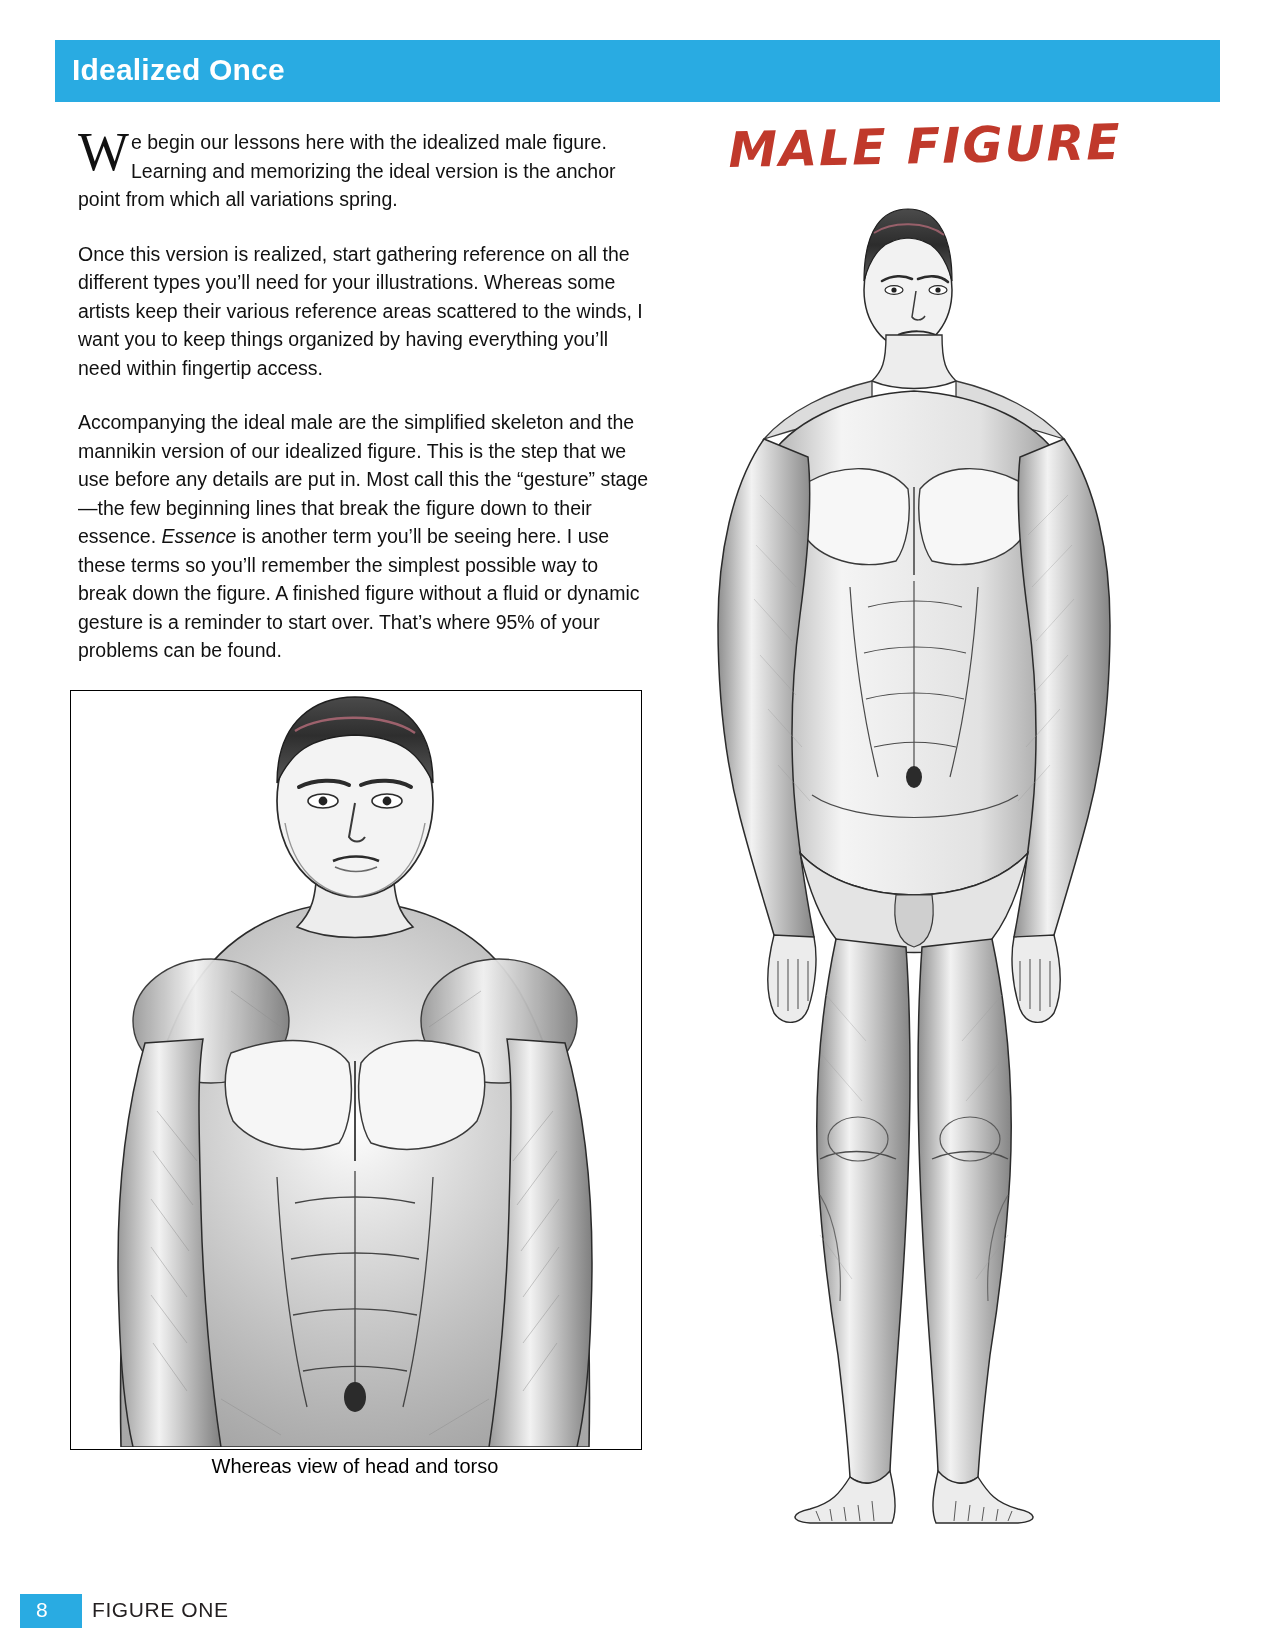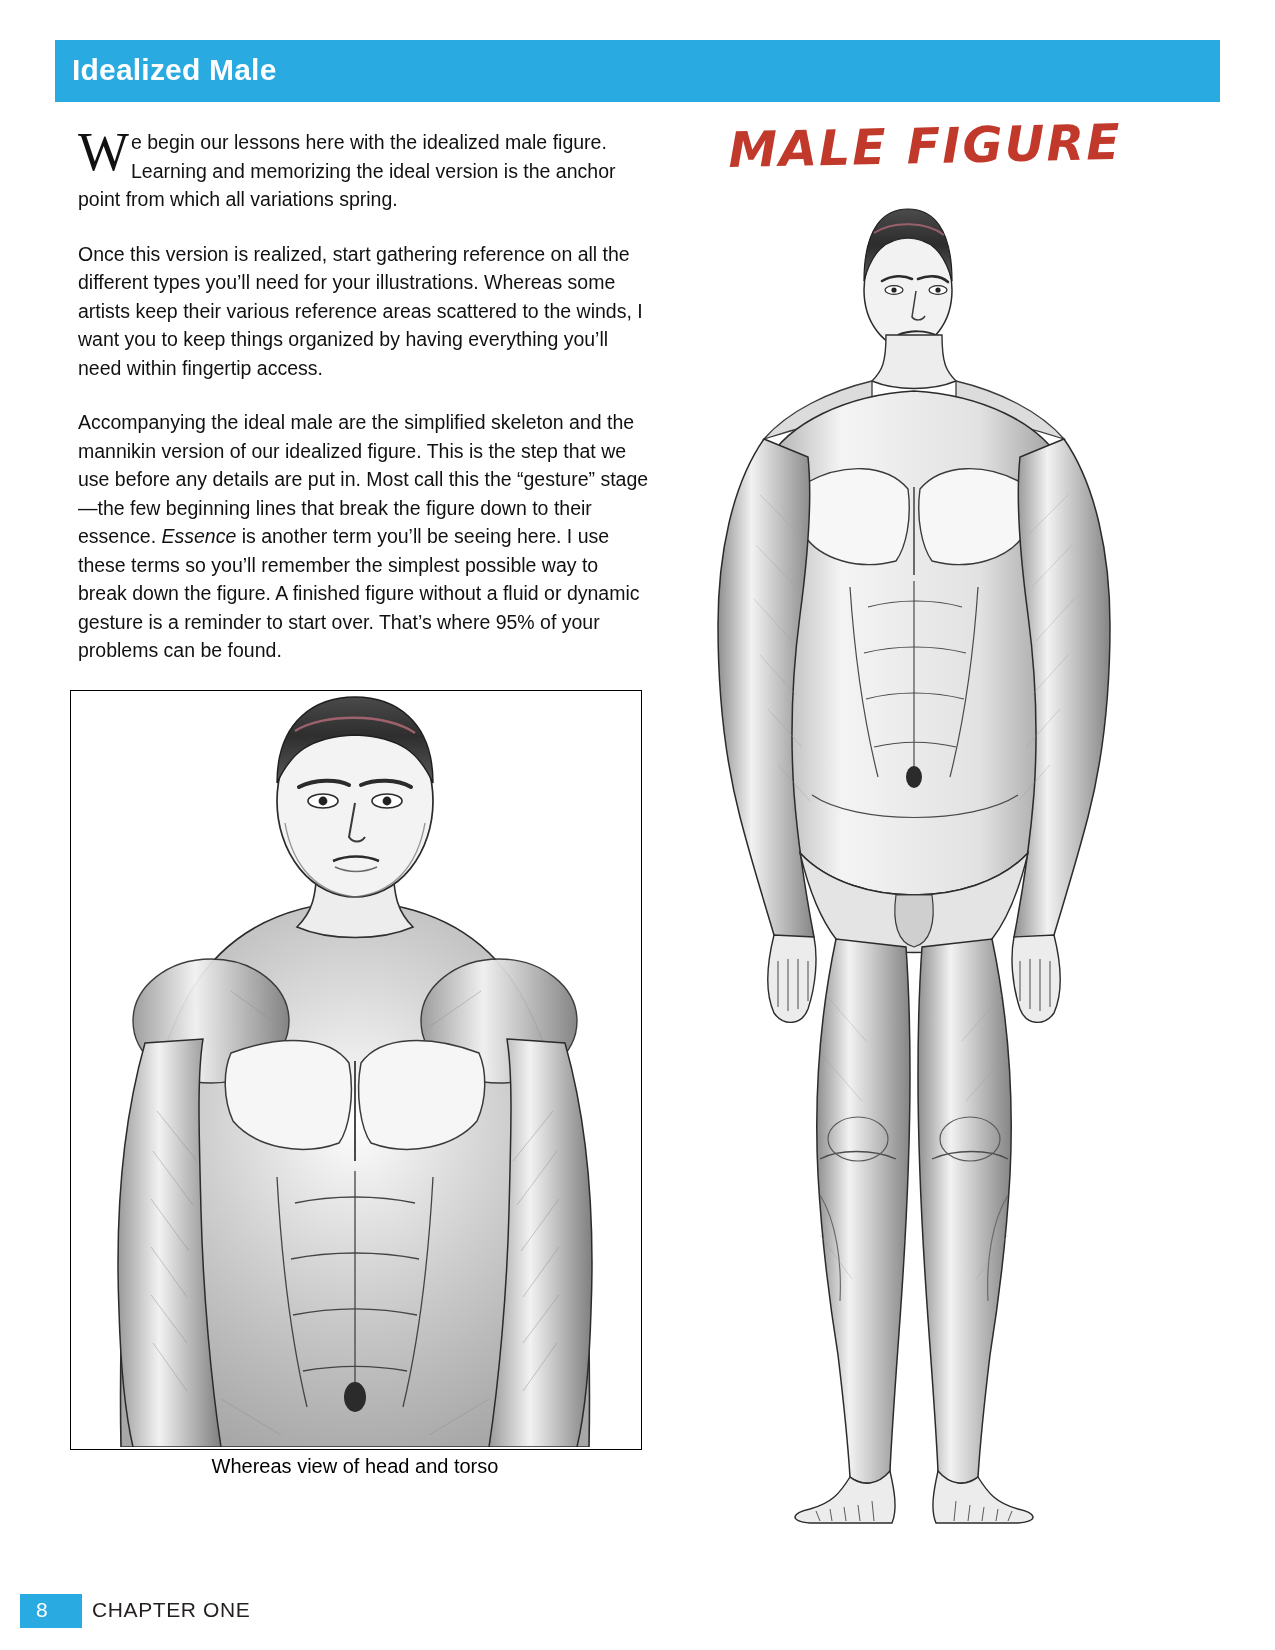--- a/index.html
+++ b/index.html
@@ -136,21 +136,21 @@
     letter-spacing: 0.6px;
     color: #231f20;
   }
 
   svg { display: block; }
 </style>
 </head>
 <body>
 
 <div class="header-band"></div>
-<div class="header-title">Idealized Male</div>
+<div class="header-title">Idealized Once</div>
 
 <div class="text-column">
 
   <p class="para first">
     <span class="dropcap">W</span><span>e begin our lessons here with the idealized male figure.  Learning and memorizing the ideal version is the anchor point from which all variations spring.</span>
   </p>
 
   <p class="para">Once this version is realized, start gathering reference on all the different types you’ll need for your illustrations.  Whereas some artists keep their various reference areas scattered to the winds, I want you to keep things organized by having everything you’ll need within fingertip access.</p>
 
   <p class="para"><span>Accompanying the ideal male are the simplified skeleton and the mannikin version of our idealized figure.  This is the step that we use before any details are put in.  Most call this the “gesture” stage—the few beginning lines that break the figure down to their essence.  </span><span class="ital">Essence</span><span> is another term you’ll be seeing here.  I use these terms so you’ll remember the simplest possible way to break down the figure.  A finished figure without a fluid or dynamic gesture is a reminder to start over.  That’s where 95% of your problems can be found.</span></p>
@@ -409,13 +409,13 @@
         <path d="M160 1040 L 192 1084"></path>
       <path d="M342 800 L 302 846"></path>
         <path d="M346 860 L 306 906"></path>
         <path d="M348 1040 L 316 1084"></path>
     </g>
   </svg>
 </div>
 
 <div class="footer-tab"></div>
 <div class="footer-pagenum">8</div>
-<div class="footer-chapter">CHAPTER ONE</div>
+<div class="footer-chapter">FIGURE ONE</div>
 
 </body></html>

